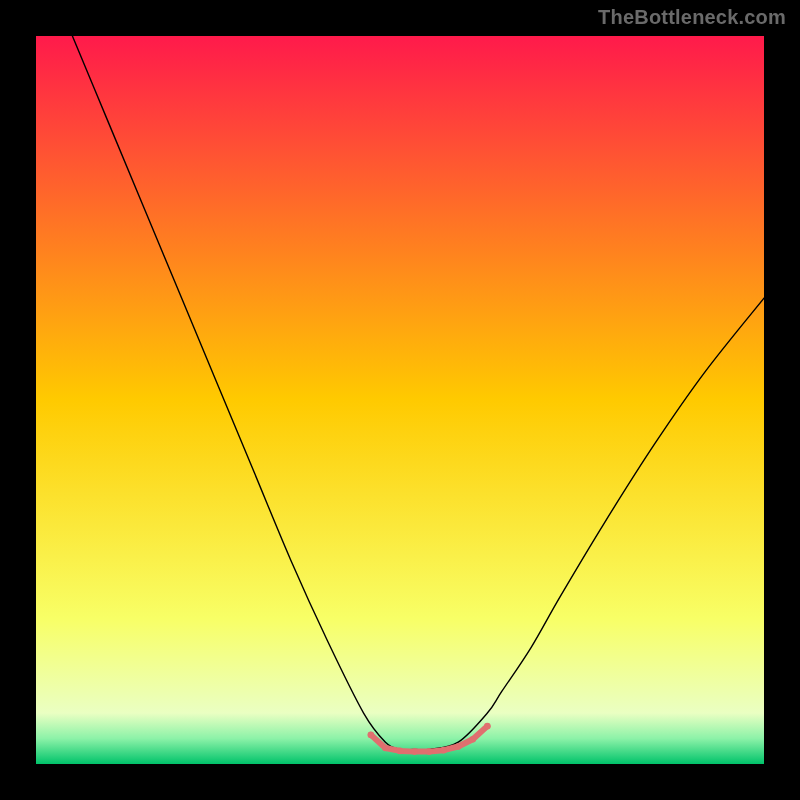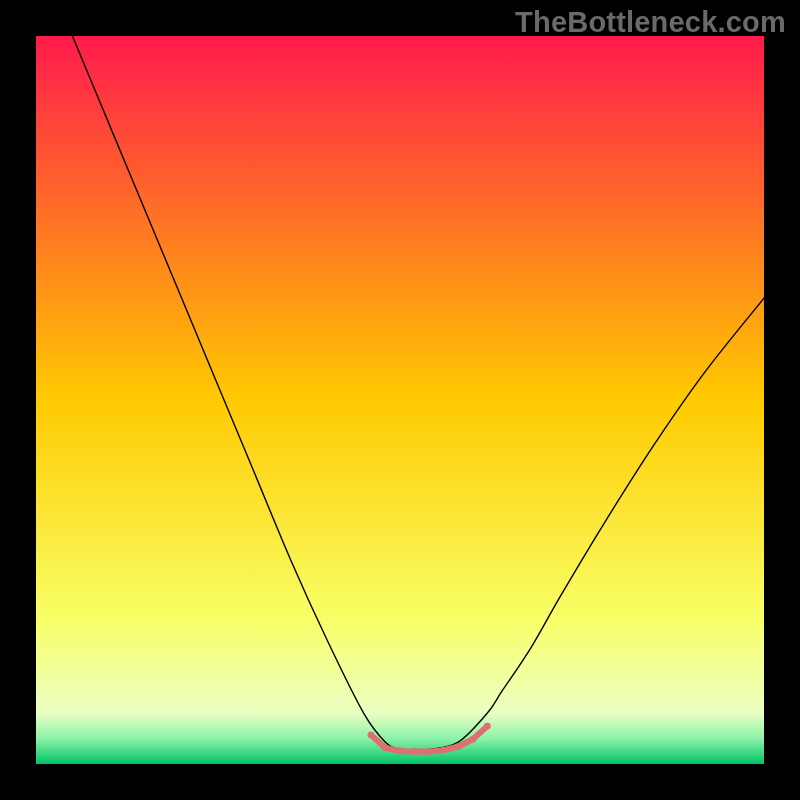--- a/index.html
+++ b/index.html
@@ -15,21 +15,21 @@
     position: relative;
     width: 800px;
     height: 800px;
     background: #000;
   }
   .watermark {
     position: absolute;
     top: 6px;
     right: 14px;
     color: #6a6a6a;
-    font-size: 29px;
+    font-size: 20px;
     font-weight: 600;
     letter-spacing: 0.2px;
     z-index: 10;
     user-select: none;
   }
   .plot {
     position: absolute;
     left: 36px;
     top: 36px;
     width: 728px;

